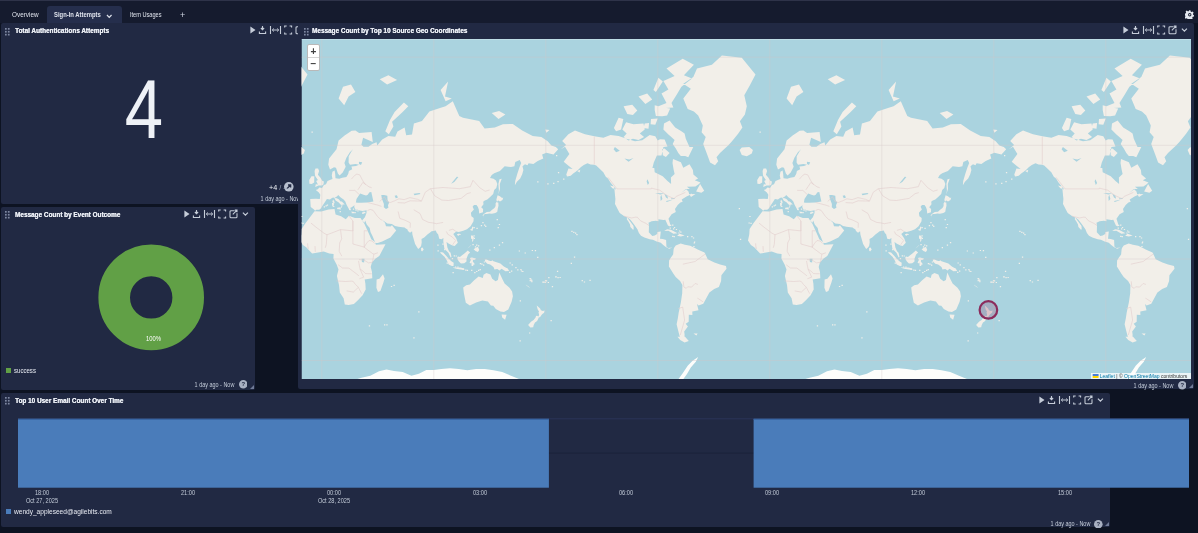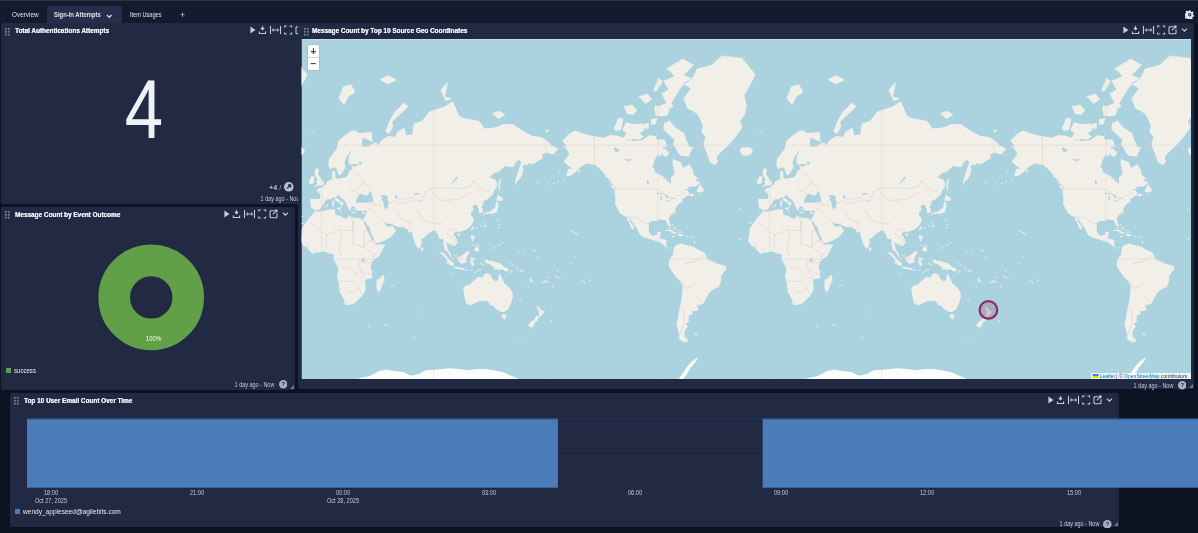--- a/index.html
+++ b/index.html
@@ -59,21 +59,21 @@
       </svg>
   <div style="position:absolute;left:267.5px;top:159.5px;font-size:8px;color:#eef1f6;transform:scaleX(0.9);transform-origin:left top;white-space:nowrap">+4 <span style="color:#9aa3b8">/ --</span></div>
   <div class="trange" style="right:20.5px;top:172px">1 day ago - Now</div>
   <svg class="qm" style="right:7.8px;top:171.5px" width="8.6" height="8.6" viewBox="0 0 9 9">
 <circle cx="4.5" cy="4.5" r="4.5" fill="#a8b0c2"></circle>
 <text x="4.5" y="6.8" font-size="6.2" font-weight="bold" fill="#212943" text-anchor="middle" font-family="Liberation Sans, sans-serif">?</text>
       </svg>
   <div class="resize"></div>
 </div>
 
-<div class="panel" style="left:1px;top:206.5px;width:294px;height:183px">
+<div class="panel" style="left:1px;top:206.5px;width:254px;height:183px">
   <svg class="dots" style="left:3.5px;top:4.5px" width="6" height="8" viewBox="0 0 6 8">
         <rect x="0.0" y="0.0" width="1.7" height="1.7" fill="#7e88a2"></rect>
         <rect x="2.9" y="0.0" width="1.7" height="1.7" fill="#7e88a2"></rect>
         <rect x="0.0" y="2.9" width="1.7" height="1.7" fill="#7e88a2"></rect>
         <rect x="2.9" y="2.9" width="1.7" height="1.7" fill="#7e88a2"></rect>
         <rect x="0.0" y="5.8" width="1.7" height="1.7" fill="#7e88a2"></rect>
         <rect x="2.9" y="5.8" width="1.7" height="1.7" fill="#7e88a2"></rect>
       </svg>
   <div class="ptitle">Message Count by Event Outcome</div>
   <svg class="hicons" style="right:6px;top:1px" width="66" height="12" viewBox="0 0 66 12">
@@ -151,21 +151,21 @@
 <rect x="301.5" y="39.0" width="889.5" height="0.8" fill="#ffffff" opacity="0.3"></rect>
 <circle cx="988.4" cy="309.9" r="8.8" fill="#8b2c5c" fill-opacity="0.22" stroke="#8b2c5c" stroke-width="2.2"></circle>
 </g>
 </svg>
 <div style="position:absolute;left:306.5px;top:44px;width:13.7px;height:26.8px;background:#fff;border:1px solid #b9b9b9;border-radius:2px;z-index:5">
   <div style="position:absolute;left:0;top:0;width:100%;height:13.4px;border-bottom:1px solid #d5d5d5;color:#404040;font-size:10px;font-weight:bold;text-align:center;line-height:13px">+</div>
   <div style="position:absolute;left:0;top:13.4px;width:100%;height:13px;color:#404040;font-size:10px;font-weight:bold;text-align:center;line-height:11px">−</div>
 </div>
 <div style="position:absolute;left:1090.5px;top:372.5px;width:100.5px;height:6.5px;background:rgba(255,255,255,0.75);font-size:6px;color:#333;line-height:6.5px;z-index:5"><span style="display:inline-block;white-space:nowrap;transform:scaleX(0.84);transform-origin:left center">&nbsp;<span style="display:inline-block;width:7px;height:4.5px;background:linear-gradient(#4b7fd4 50%,#ffd500 50%);vertical-align:-0.5px"></span><span style="color:#0078a8"> Leaflet</span> | © <span style="color:#0078a8">OpenStreetMap</span> contributors</span></div>
 
-<div class="panel" style="left:10px;top:392.5px;width:1109px;height:134.5px">
+<div class="panel" style="left:1px;top:392.5px;width:1109px;height:134.5px">
   <svg class="dots" style="left:3.5px;top:4.5px" width="6" height="8" viewBox="0 0 6 8">
         <rect x="0.0" y="0.0" width="1.7" height="1.7" fill="#7e88a2"></rect>
         <rect x="2.9" y="0.0" width="1.7" height="1.7" fill="#7e88a2"></rect>
         <rect x="0.0" y="2.9" width="1.7" height="1.7" fill="#7e88a2"></rect>
         <rect x="2.9" y="2.9" width="1.7" height="1.7" fill="#7e88a2"></rect>
         <rect x="0.0" y="5.8" width="1.7" height="1.7" fill="#7e88a2"></rect>
         <rect x="2.9" y="5.8" width="1.7" height="1.7" fill="#7e88a2"></rect>
       </svg>
   <div class="ptitle">Top 10 User Email Count Over Time</div>
   <svg class="hicons" style="right:6px;top:1px" width="66" height="12" viewBox="0 0 66 12">

